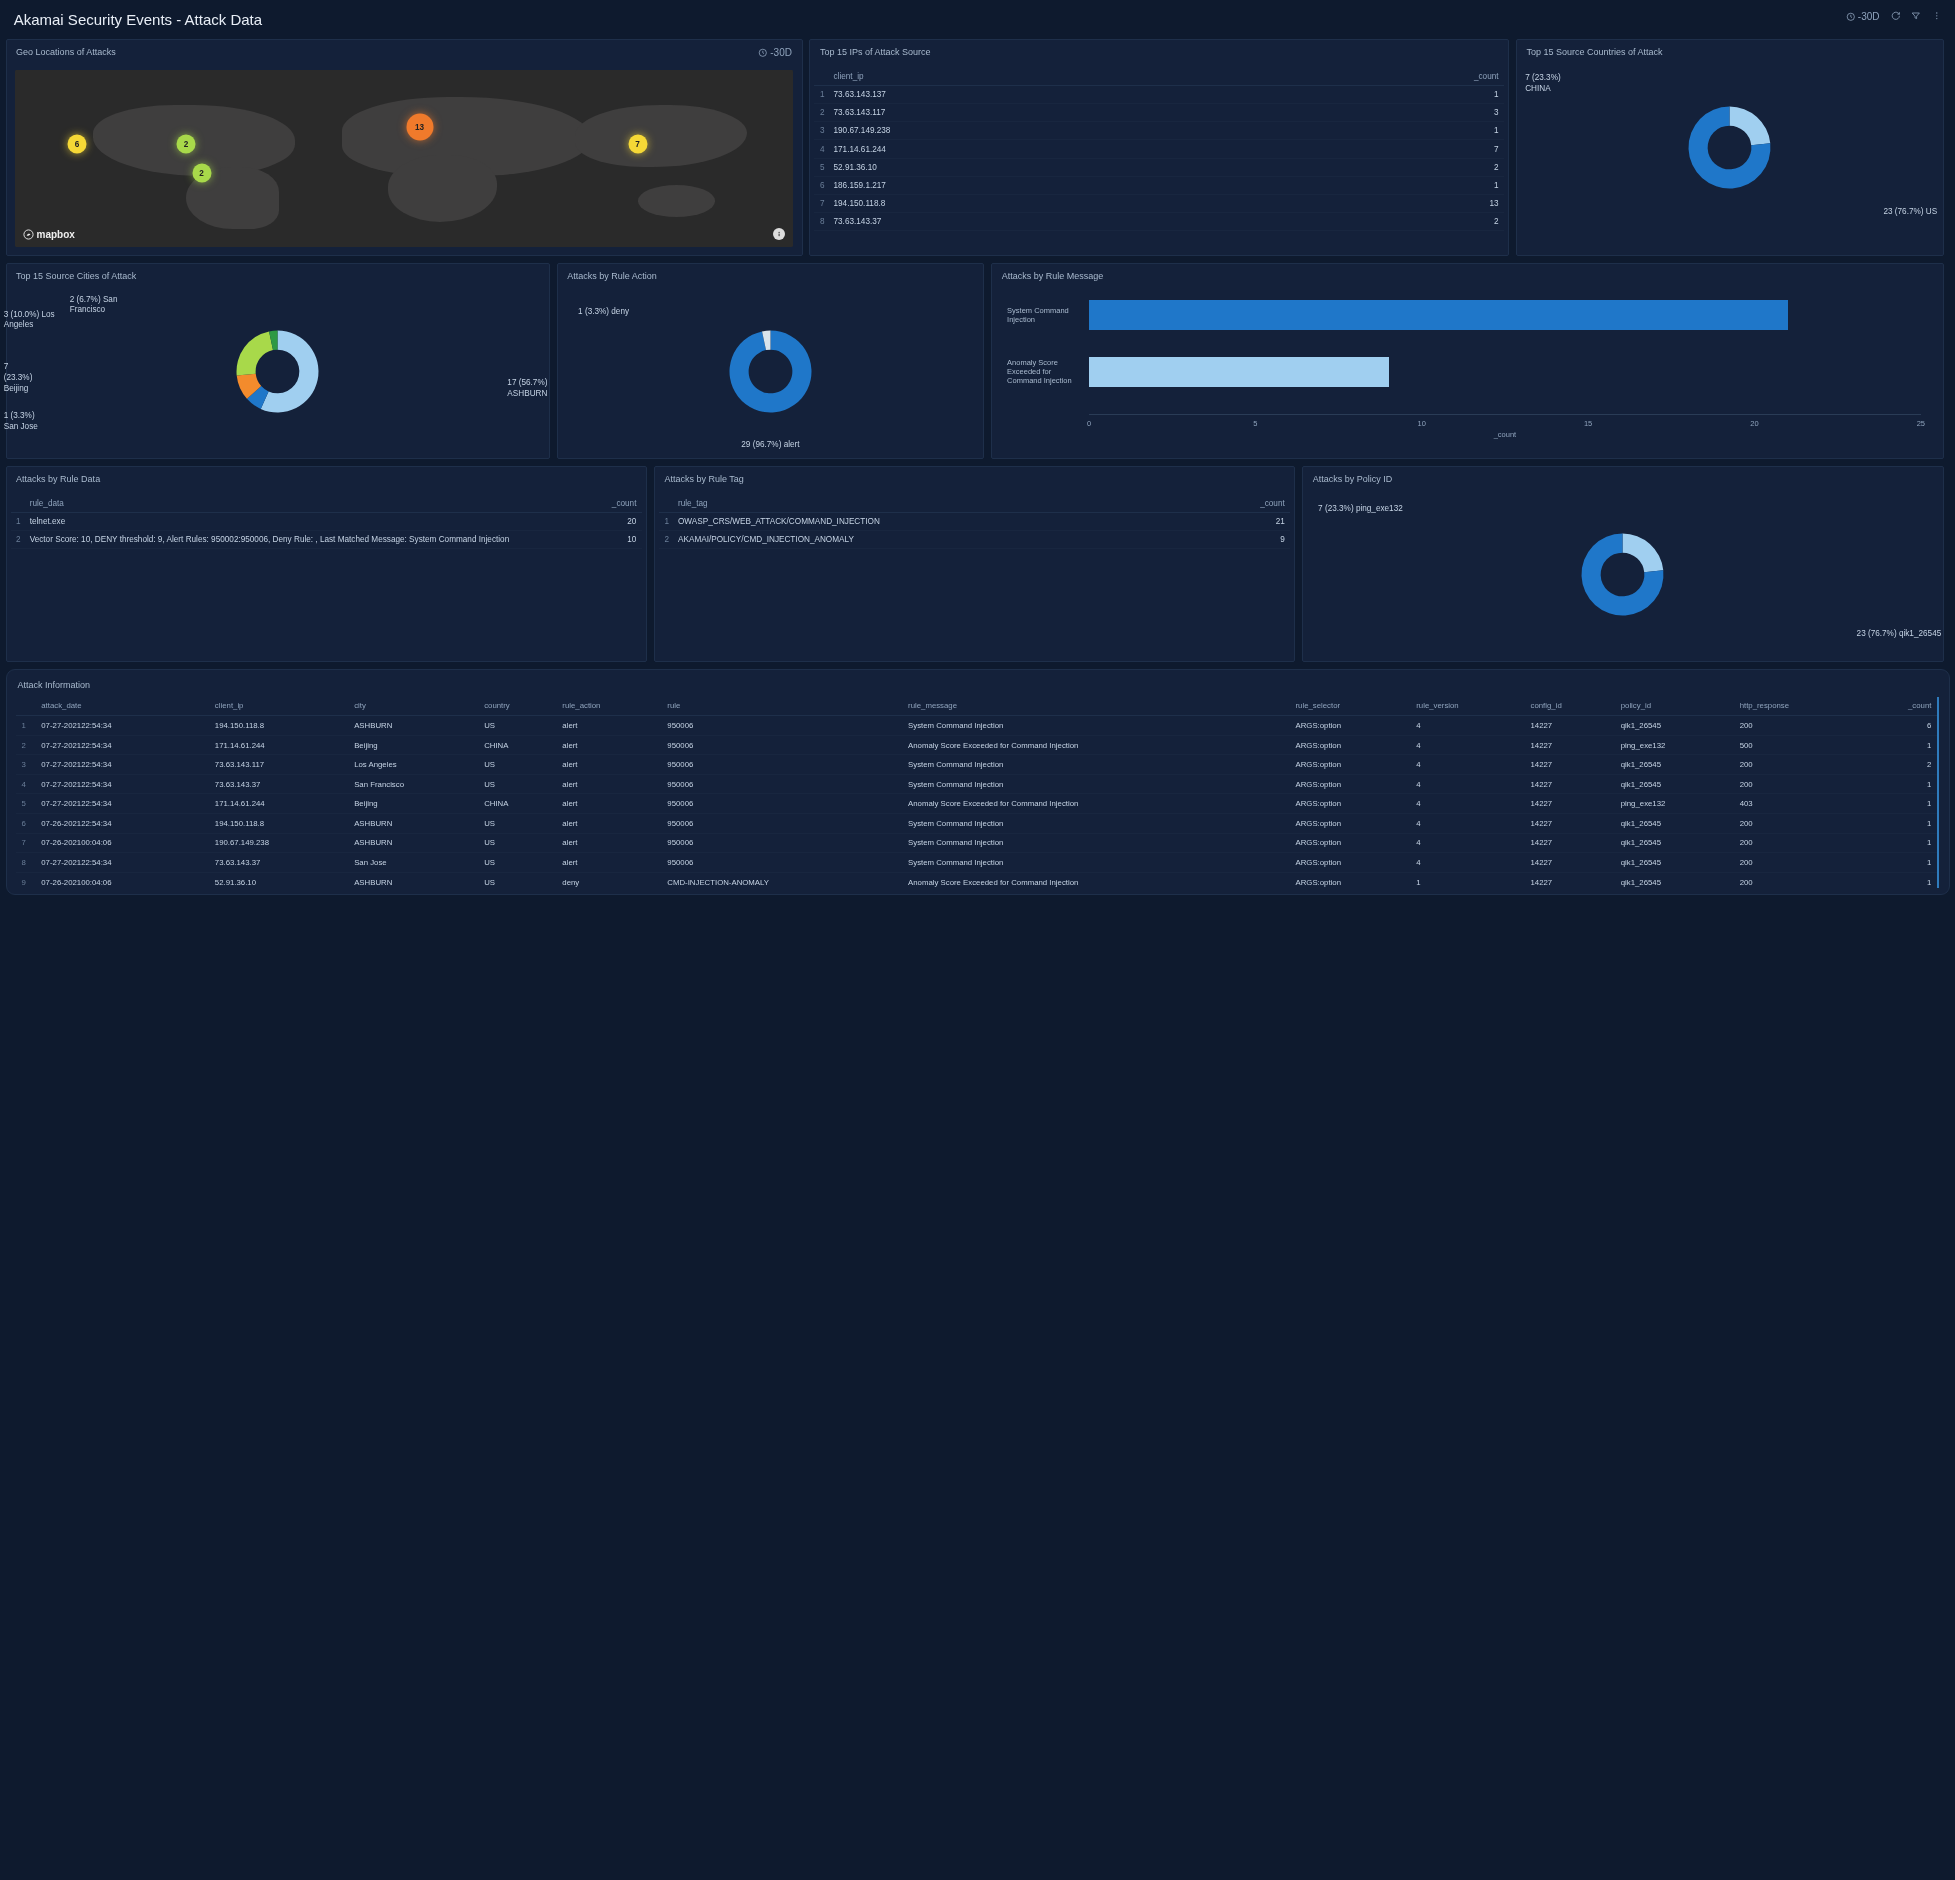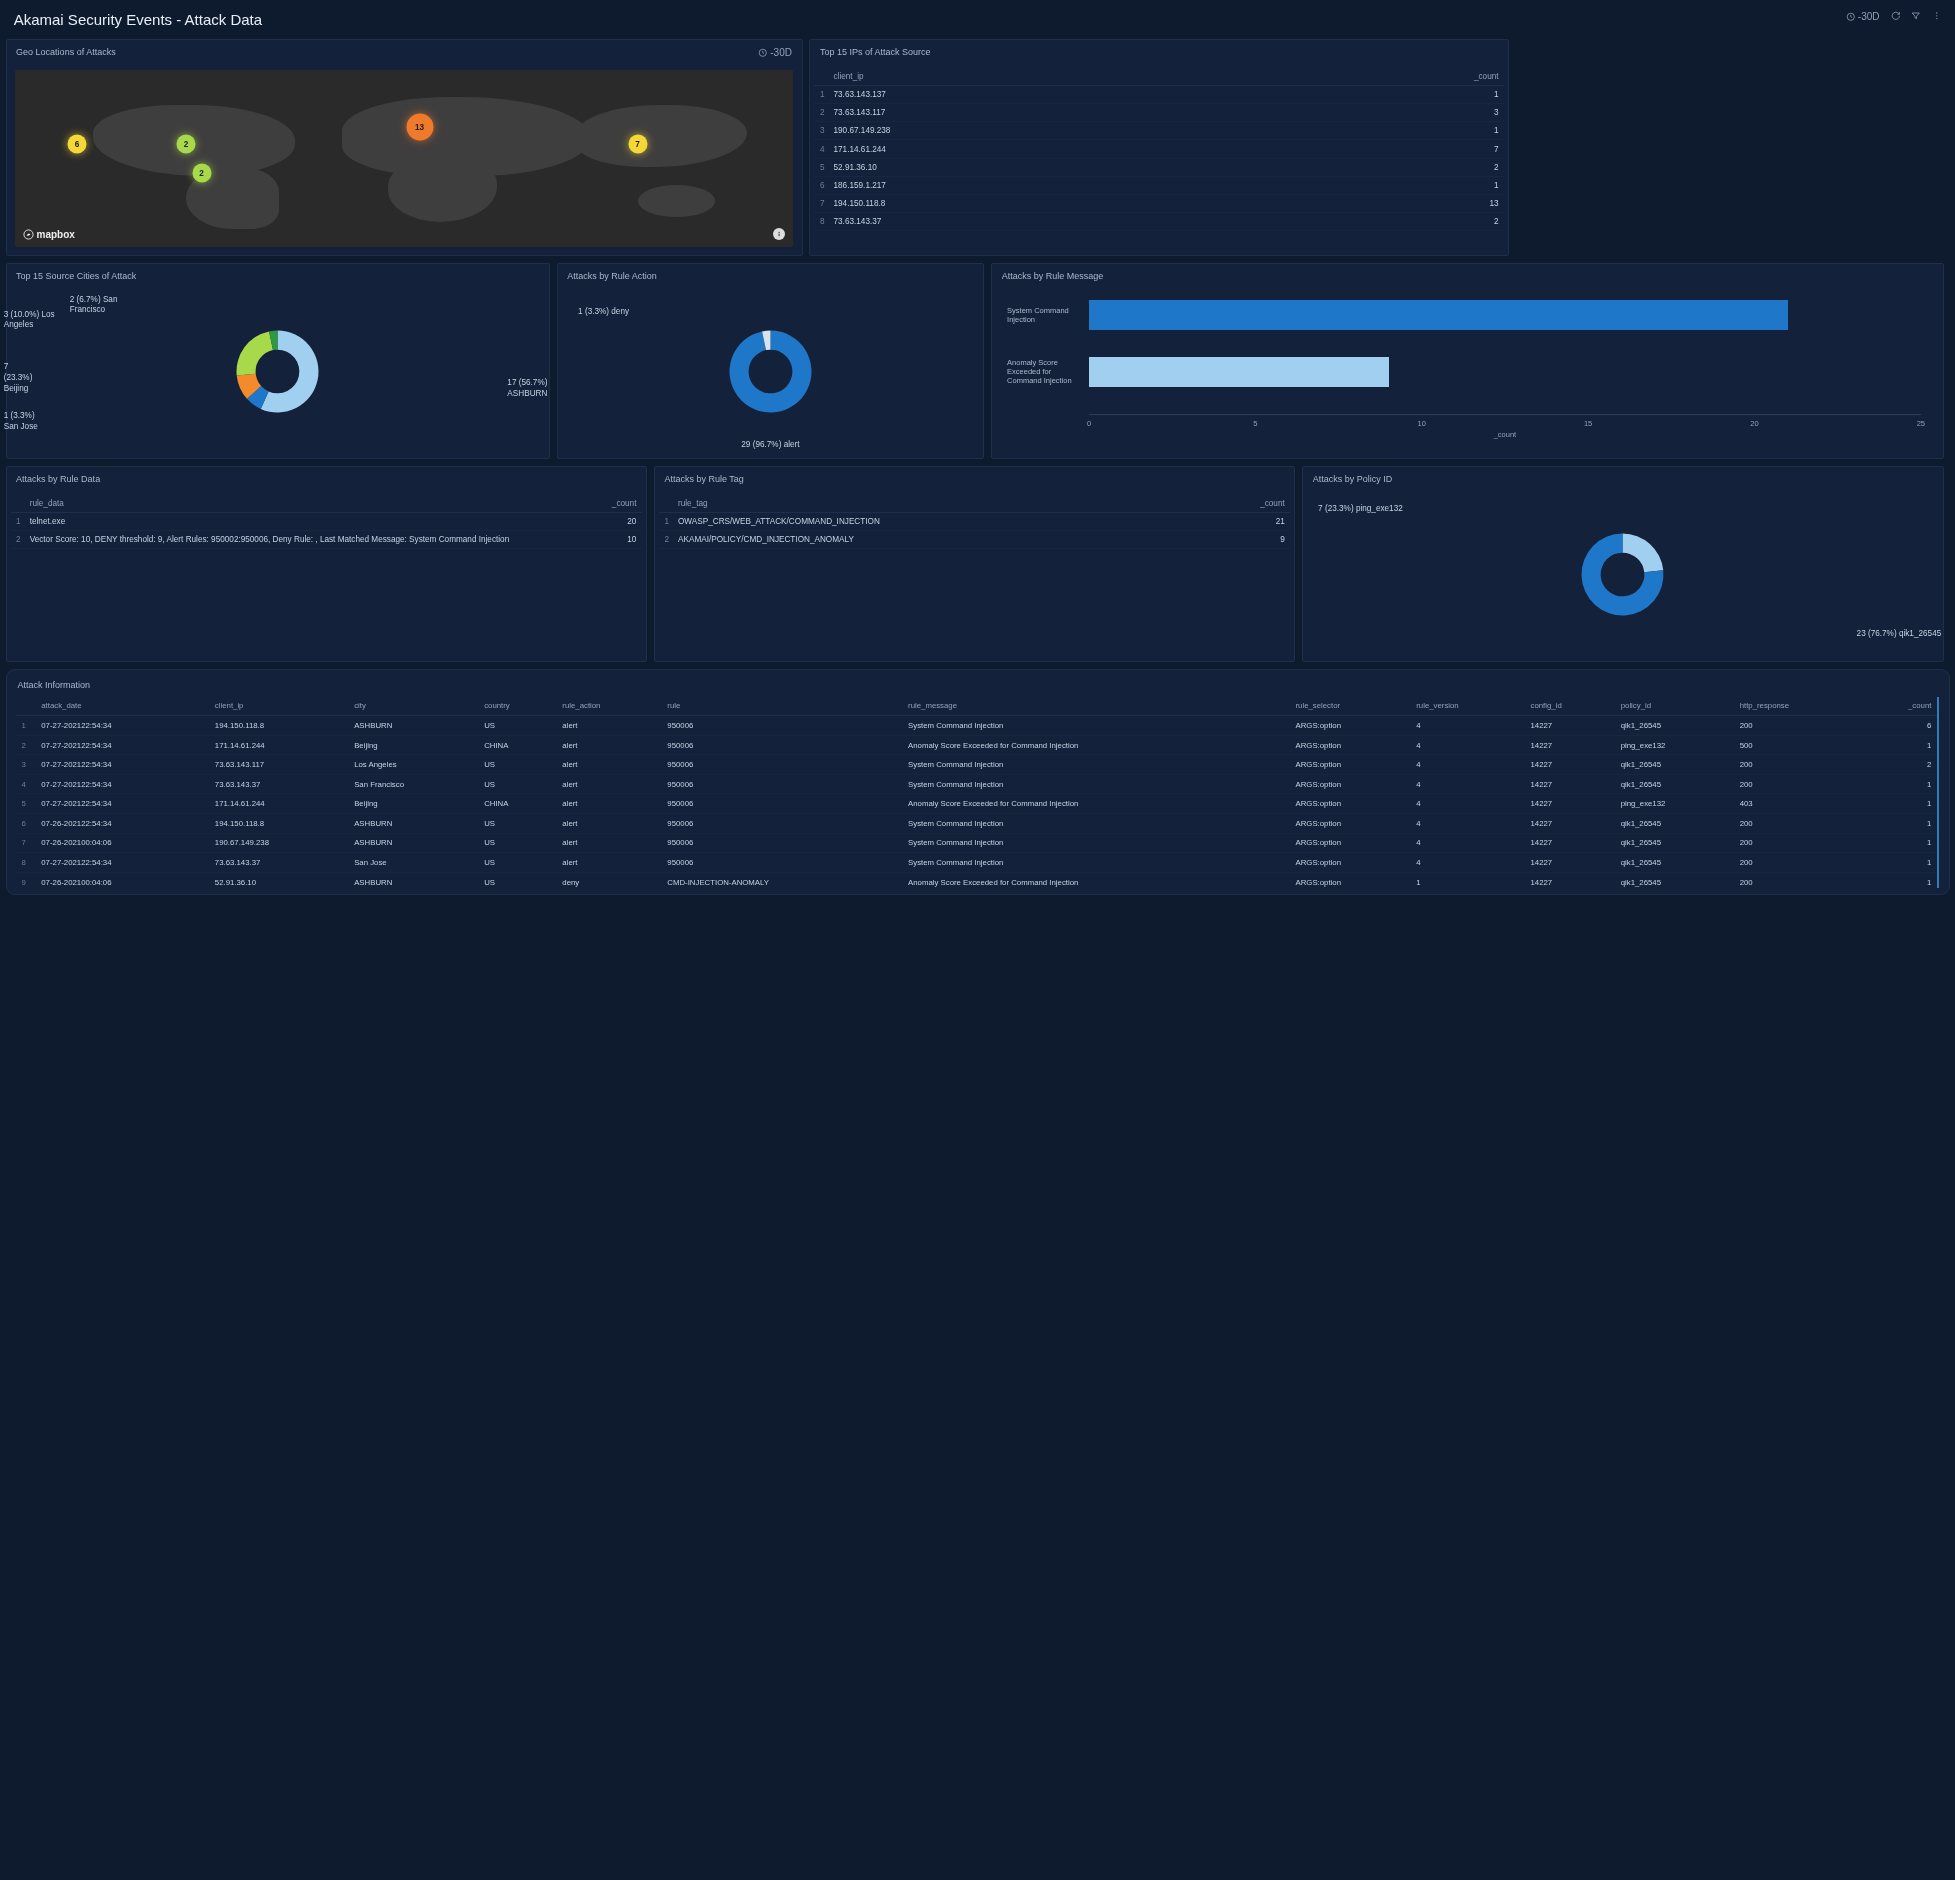--- a/index.html
+++ b/index.html
@@ -187,20 +187,35 @@
               <tr>
                 <td class="idx">8</td>
                 <td class="">73.63.143.37</td>
                 <td class="right">2</td>
               </tr>
             </tbody>
         </table>
       </div>
     </div>
 
+    <div class="panel">
+      <div class="panel-header">
+          <span>Top 15 Source Countries of Attack</span>
+        </div>
+      <div class="panel-body">
+        <div class="donut-wrap" id="donut-countries">
+            <svg viewBox="0 0 180 180">
+              <path d="M90 30 A60 60 0 0 1 149.65804742381994 83.6033307434844 L121.81762529270397 86.58844306319169 A32 32 0 0 0 90 58 Z" fill="#a0cff0"></path>
+              <path d="M149.65804742381994 83.6033307434844 A60 60 0 1 1 89.99999999999999 30 L89.99999999999999 58 A32 32 0 1 0 121.81762529270397 86.58844306319169 Z" fill="#1f77c9"></path>
+            </svg>
+            <div class="donut-label" style="top: 4.1px; left: 0px; text-align: left;">7 (23.3%)<br>CHINA</div>
+            <div class="donut-label" style="bottom: 8.2px; right: -2.7px;">23 (76.7%) US</div>
+          </div>
+      </div>
+    </div>
   </div>
 
   <div class="grid row2" style="margin-top:6.8px">
     <div class="panel">
       <div class="panel-header">
           <span>Top 15 Source Cities of Attack</span>
         </div>
       <div class="panel-body">
           <div class="donut-wrap" id="donut-cities">
             <svg viewBox="0 0 180 180">

